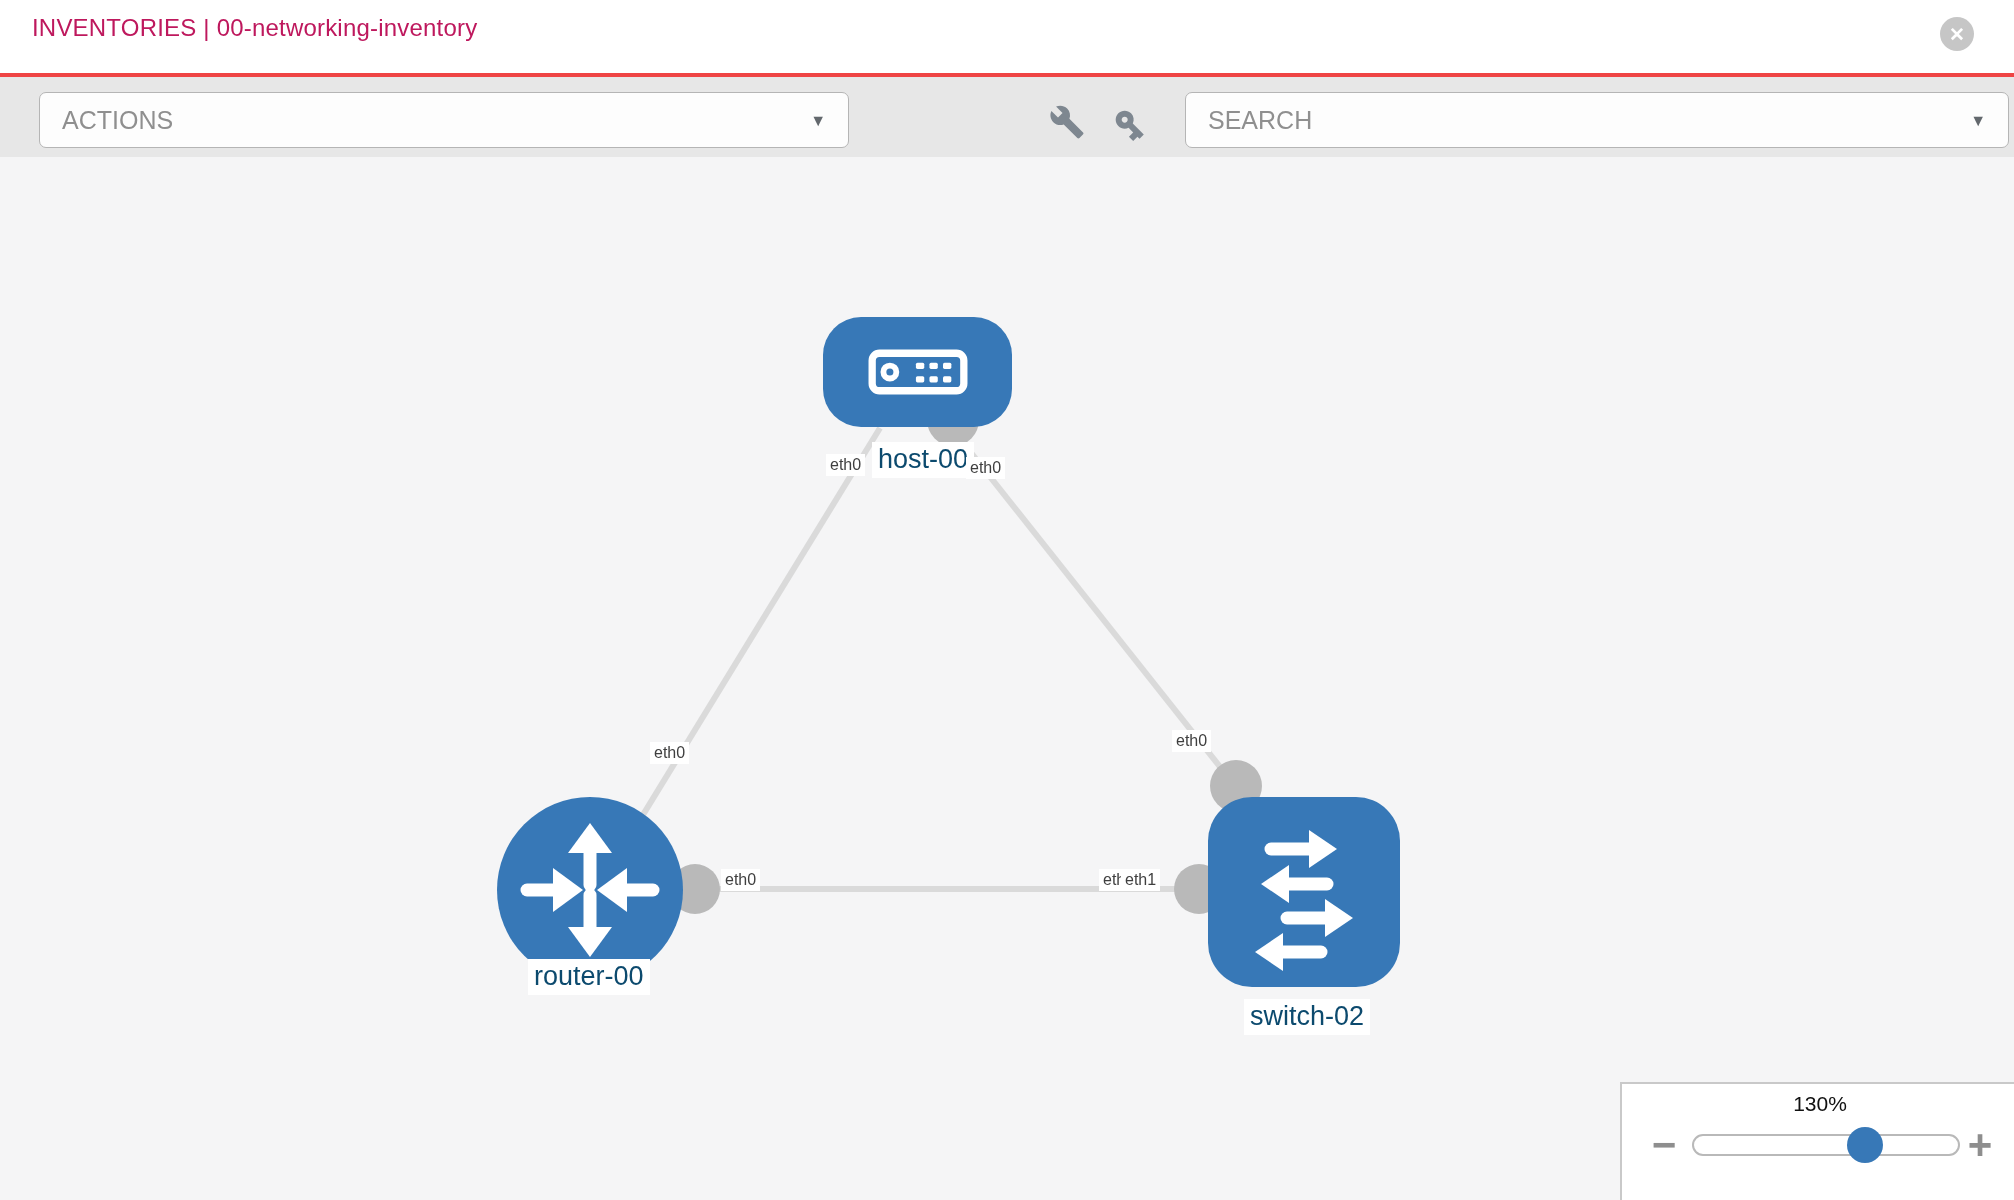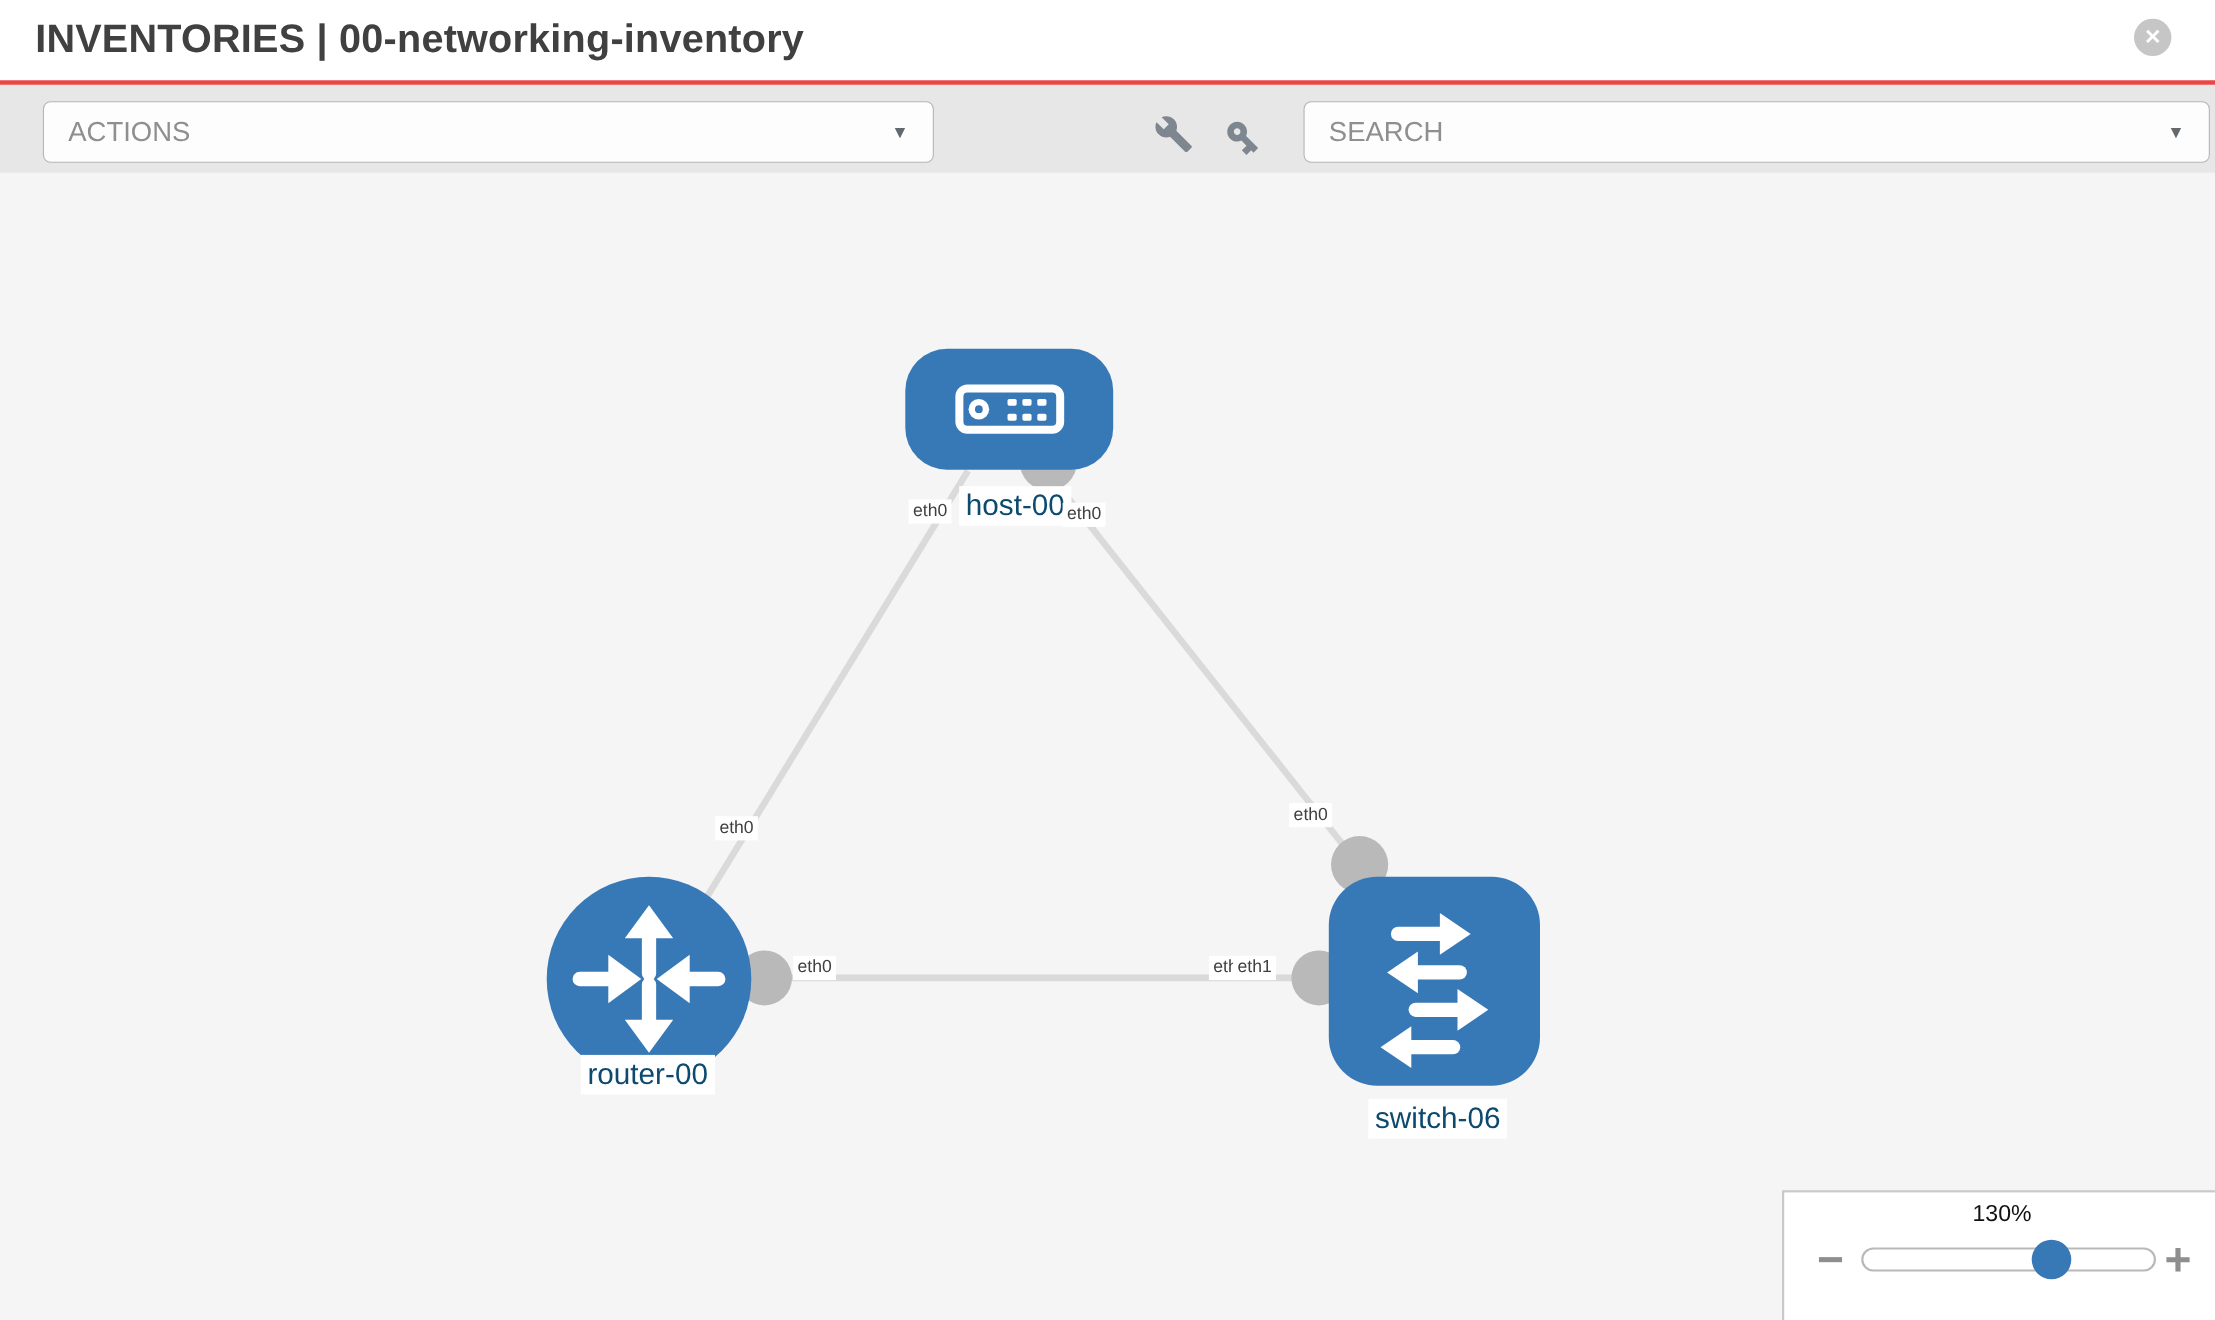--- a/index.html
+++ b/index.html
@@ -5,22 +5,22 @@
   html,body{margin:0;padding:0;}
   body{
     width:2014px;height:1200px;overflow:hidden;position:relative;
     font-family:"Liberation Sans", sans-serif;background:#ffffff;
   }
   #app{position:absolute;inset:0;}
 
   
   .header{position:absolute;left:0;top:0;width:2014px;height:73px;background:#ffffff;}
   .header-title{
-    position:absolute;left:32px;top:14px;font-size:36px;font-weight:bold;
-    color:#404040;letter-spacing:.2px;white-space:nowrap;
+    position:absolute;left:32px;top:14px;font-size:24px;font-weight:normal;
+    color:#be185d;letter-spacing:.2px;white-space:nowrap;
   }
   .close-btn{
     position:absolute;left:1940px;top:17px;width:34px;height:34px;border-radius:50%;
     background:#c6c6c6;color:#ffffff;font-size:19px;font-weight:bold;
     display:flex;align-items:center;justify-content:center;cursor:pointer;user-select:none;
   }
 
   
   .toolbar{
     position:absolute;left:0;top:73px;width:2014px;height:89px;background:#e7e7e7;
@@ -179,21 +179,21 @@
           <line x1="78" y1="121" x2="118" y2="121"></line>
           <polygon points="144,121 116,102 116,140" stroke="none"></polygon>
           <line x1="112" y1="155" x2="72" y2="155"></line>
           <polygon points="46,155 74,136 74,174" stroke="none"></polygon>
         </g>
       </svg>
     </div>
 
     <div class="canvas-label node-label lbl-host">host-00</div>
     <div class="canvas-label node-label lbl-router">router-00</div>
-    <div class="canvas-label node-label lbl-switch">switch-06</div>
+    <div class="canvas-label node-label lbl-switch">switch-02</div>
 
     <div class="canvas-label lbl-host-left">eth0</div>
     <div class="canvas-label lbl-host-right">eth0</div>
     <div class="canvas-label lbl-router-top">eth0</div>
     <div class="canvas-label lbl-router-right">eth0</div>
     <div class="canvas-label lbl-switch-under">eth0</div>
     <div class="canvas-label lbl-switch-over">eth1</div>
     <div class="canvas-label lbl-switch-top">eth0</div>
   </div>
 

